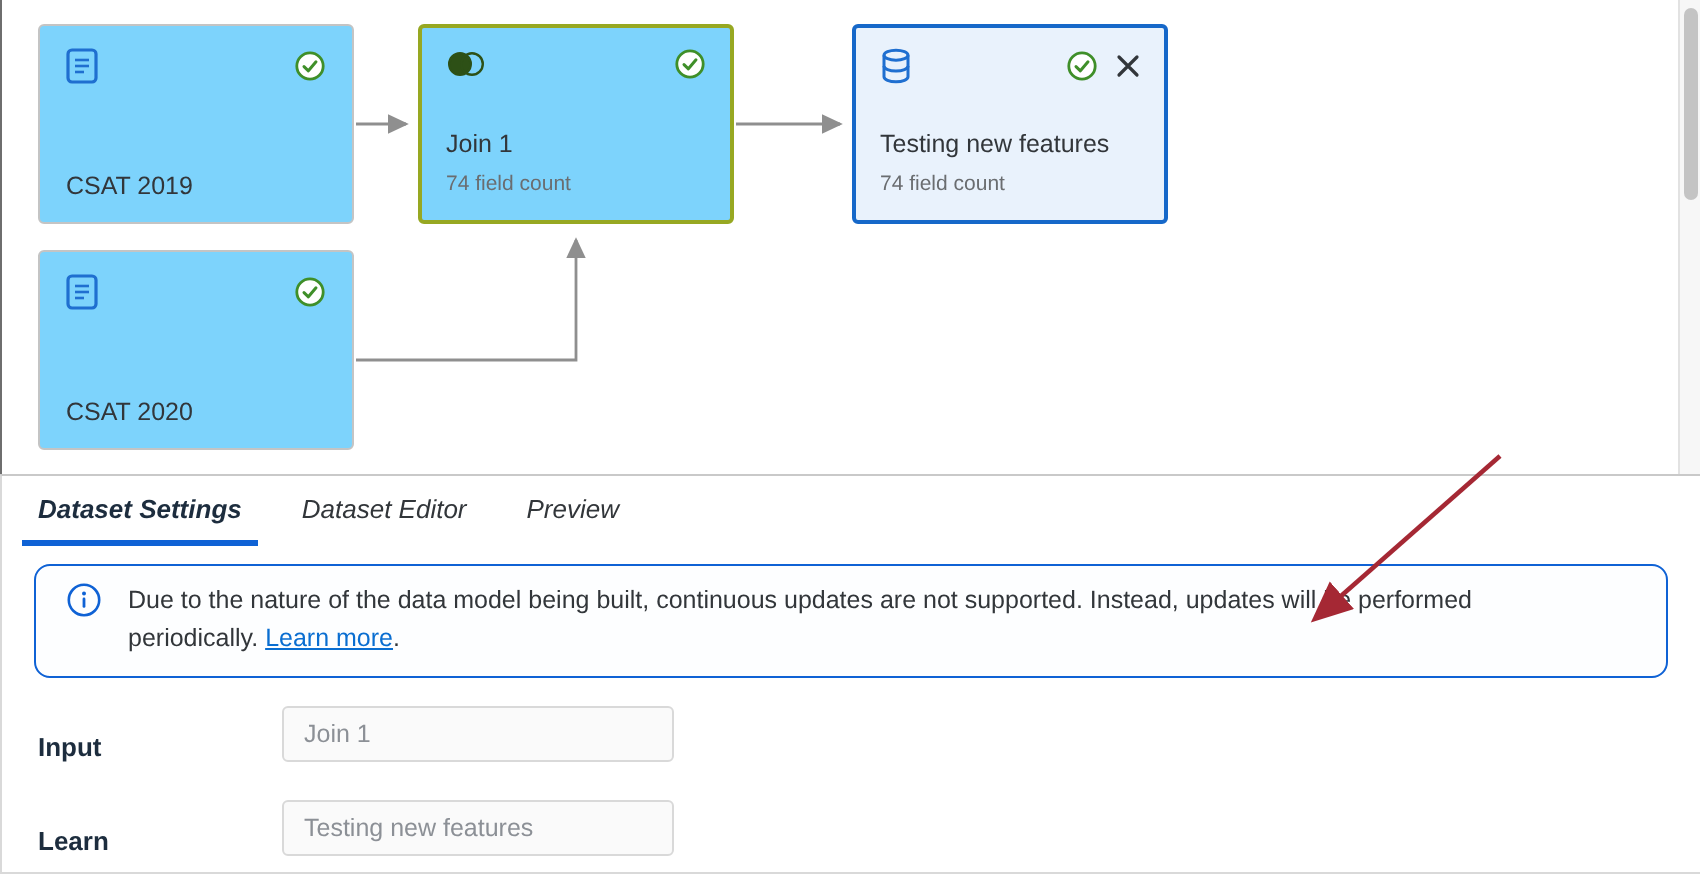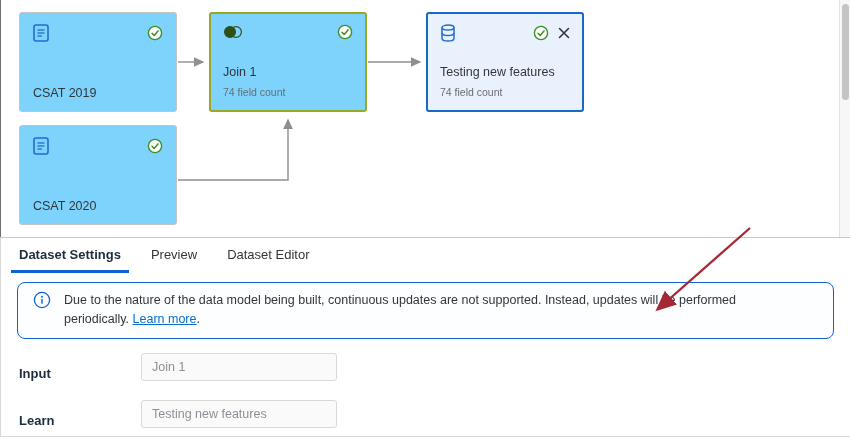--- a/index.html
+++ b/index.html
@@ -22,21 +22,21 @@
 
   
   .scrollbar{position:absolute;right:0;top:0;width:11px;height:237px;background:#f7f7f7;border-left:1px solid #e2e2e2;box-sizing:border-box;cursor:pointer;}
   .scroll-thumb{position:absolute;top:4px;left:1.5px;width:7px;height:96px;background:#c4c4c4;border-radius:4px;cursor:grab;}
 
   
   .panel{position:absolute;top:237px;left:0;width:850px;height:200px;background:#fff;
          border-top:1px solid #c9c9c9;border-left:1px solid #d9d9d9;border-bottom:1px solid #d9d9d9;box-sizing:border-box;}
   .tabs{display:flex;align-items:stretch;height:35px;padding-left:10px;}
   .tab{display:flex;align-items:center;padding:0 8px;margin-right:14px;font-size:13px;color:#32363a;
-       border-bottom:3px solid transparent;cursor:pointer;white-space:nowrap;}
+       border-bottom:3px solid transparent;cursor:pointer;white-space:nowrap;font-style:italic;}
   .tab.active{font-weight:bold;color:#1d2d3e;border-bottom-color:#0f62d5;}
 
   .banner{margin:9px 16px 0 16px;border:1px solid #0f62d5;border-radius:8px;background:#fdfeff;
           display:flex;align-items:flex-start;gap:13px;padding:8px 15px;min-height:36px;box-sizing:border-box;}
   .banner-text{font-size:12.5px;color:#32363a;line-height:1.55;max-width:700px;}
   .link{color:#0a6ed1;text-decoration:underline;cursor:pointer;}
 
   .field-row{display:flex;align-items:flex-end;margin-left:18px;}
   .field-row.first{margin-top:14px;}
   .field-row.second{margin-top:19px;}
@@ -155,22 +155,22 @@
 
     <div class="scrollbar">
       <div class="scroll-thumb"></div>
     </div>
   </div>
 
   <div class="panel">
 
     <div class="tabs">
       <div class="tab active">Dataset Settings</div>
+      <div class="tab">Dataset Editor</div>
       <div class="tab">Preview</div>
-      <div class="tab">Dataset Editor</div>
     </div>
 
     <div class="banner">
       <span class="icon">
         <svg width="18" height="18" viewBox="0 0 18 18">
             <circle cx="9" cy="9" r="7.6" fill="none" stroke="#0f62d5" stroke-width="1.3"></circle>
             <circle cx="9" cy="5.7" r="1" fill="#0f62d5"></circle>
             <rect x="8.3" y="7.8" width="1.4" height="5.1" rx="0.7" fill="#0f62d5"></rect>
           </svg>
       </span>

